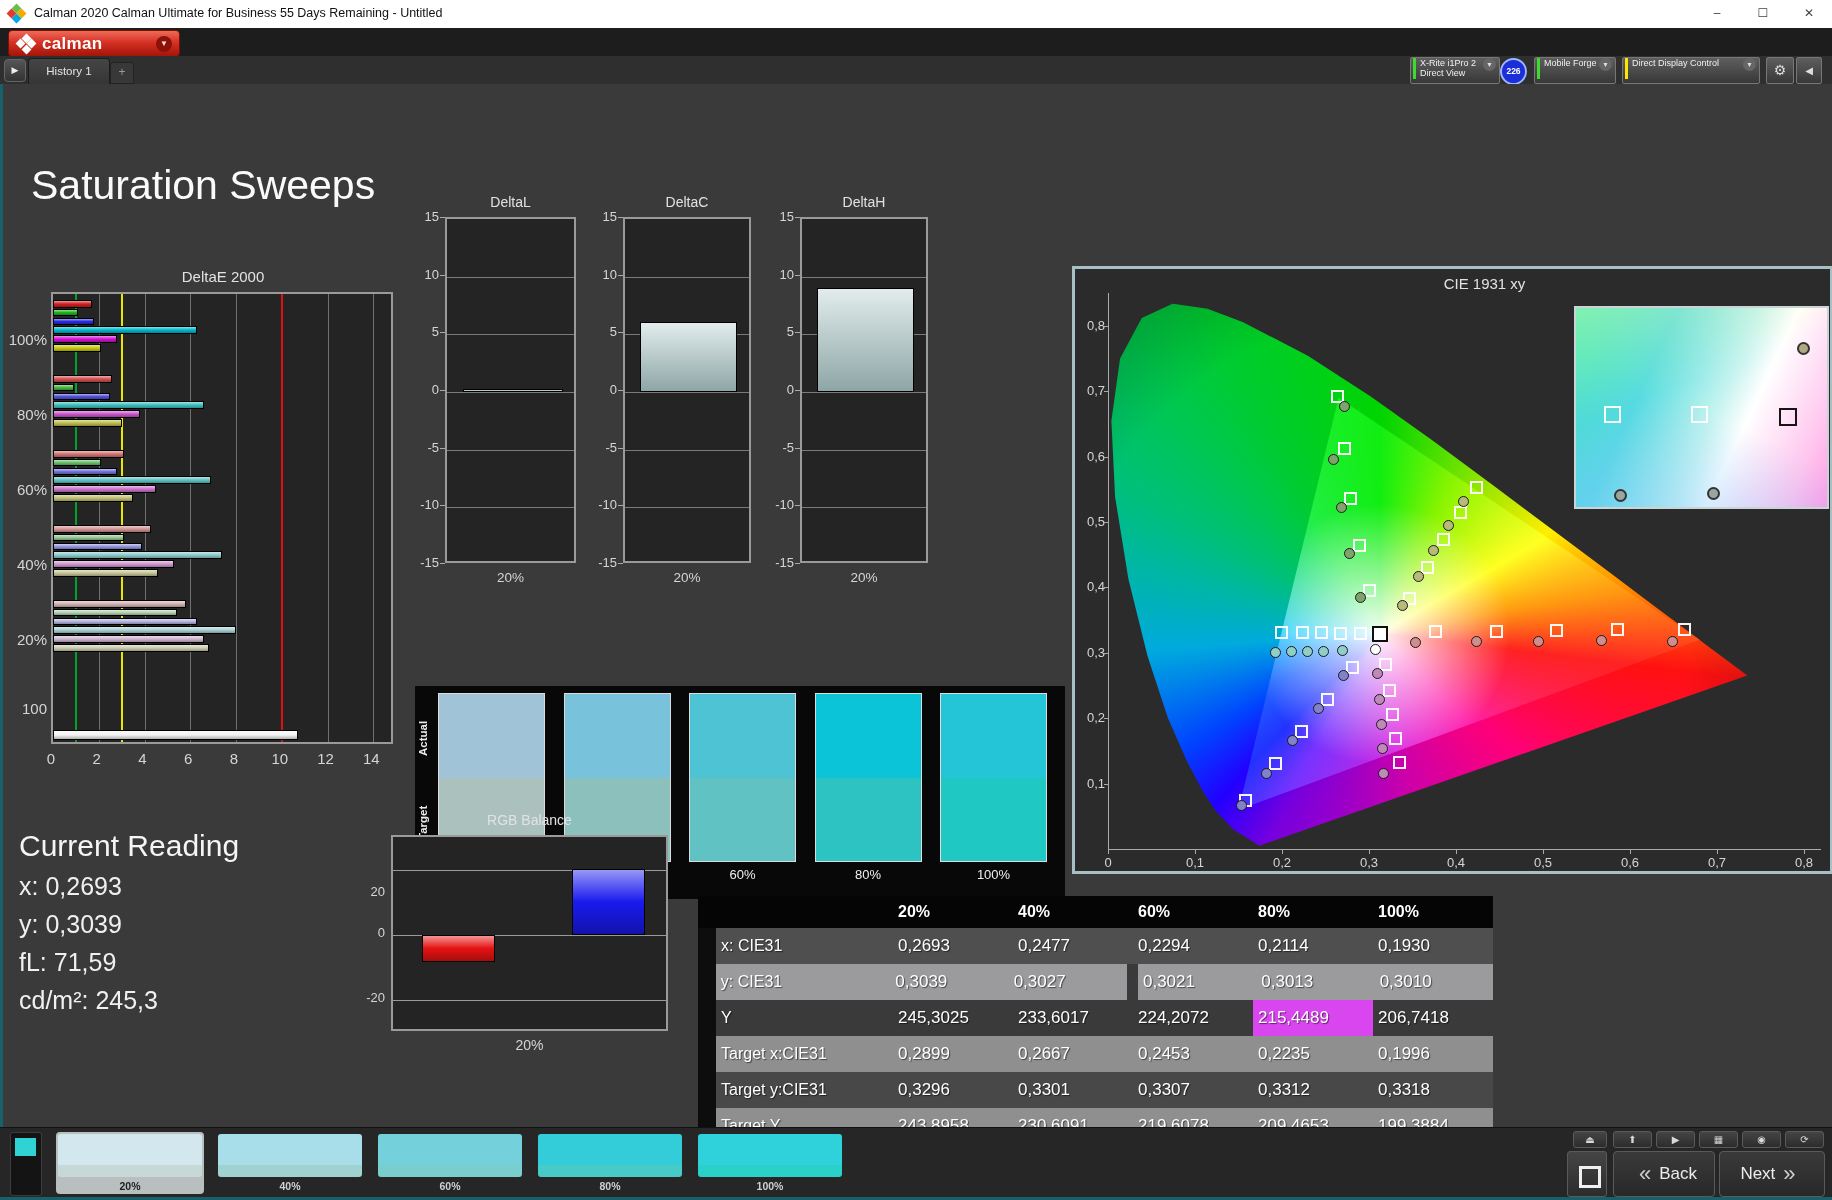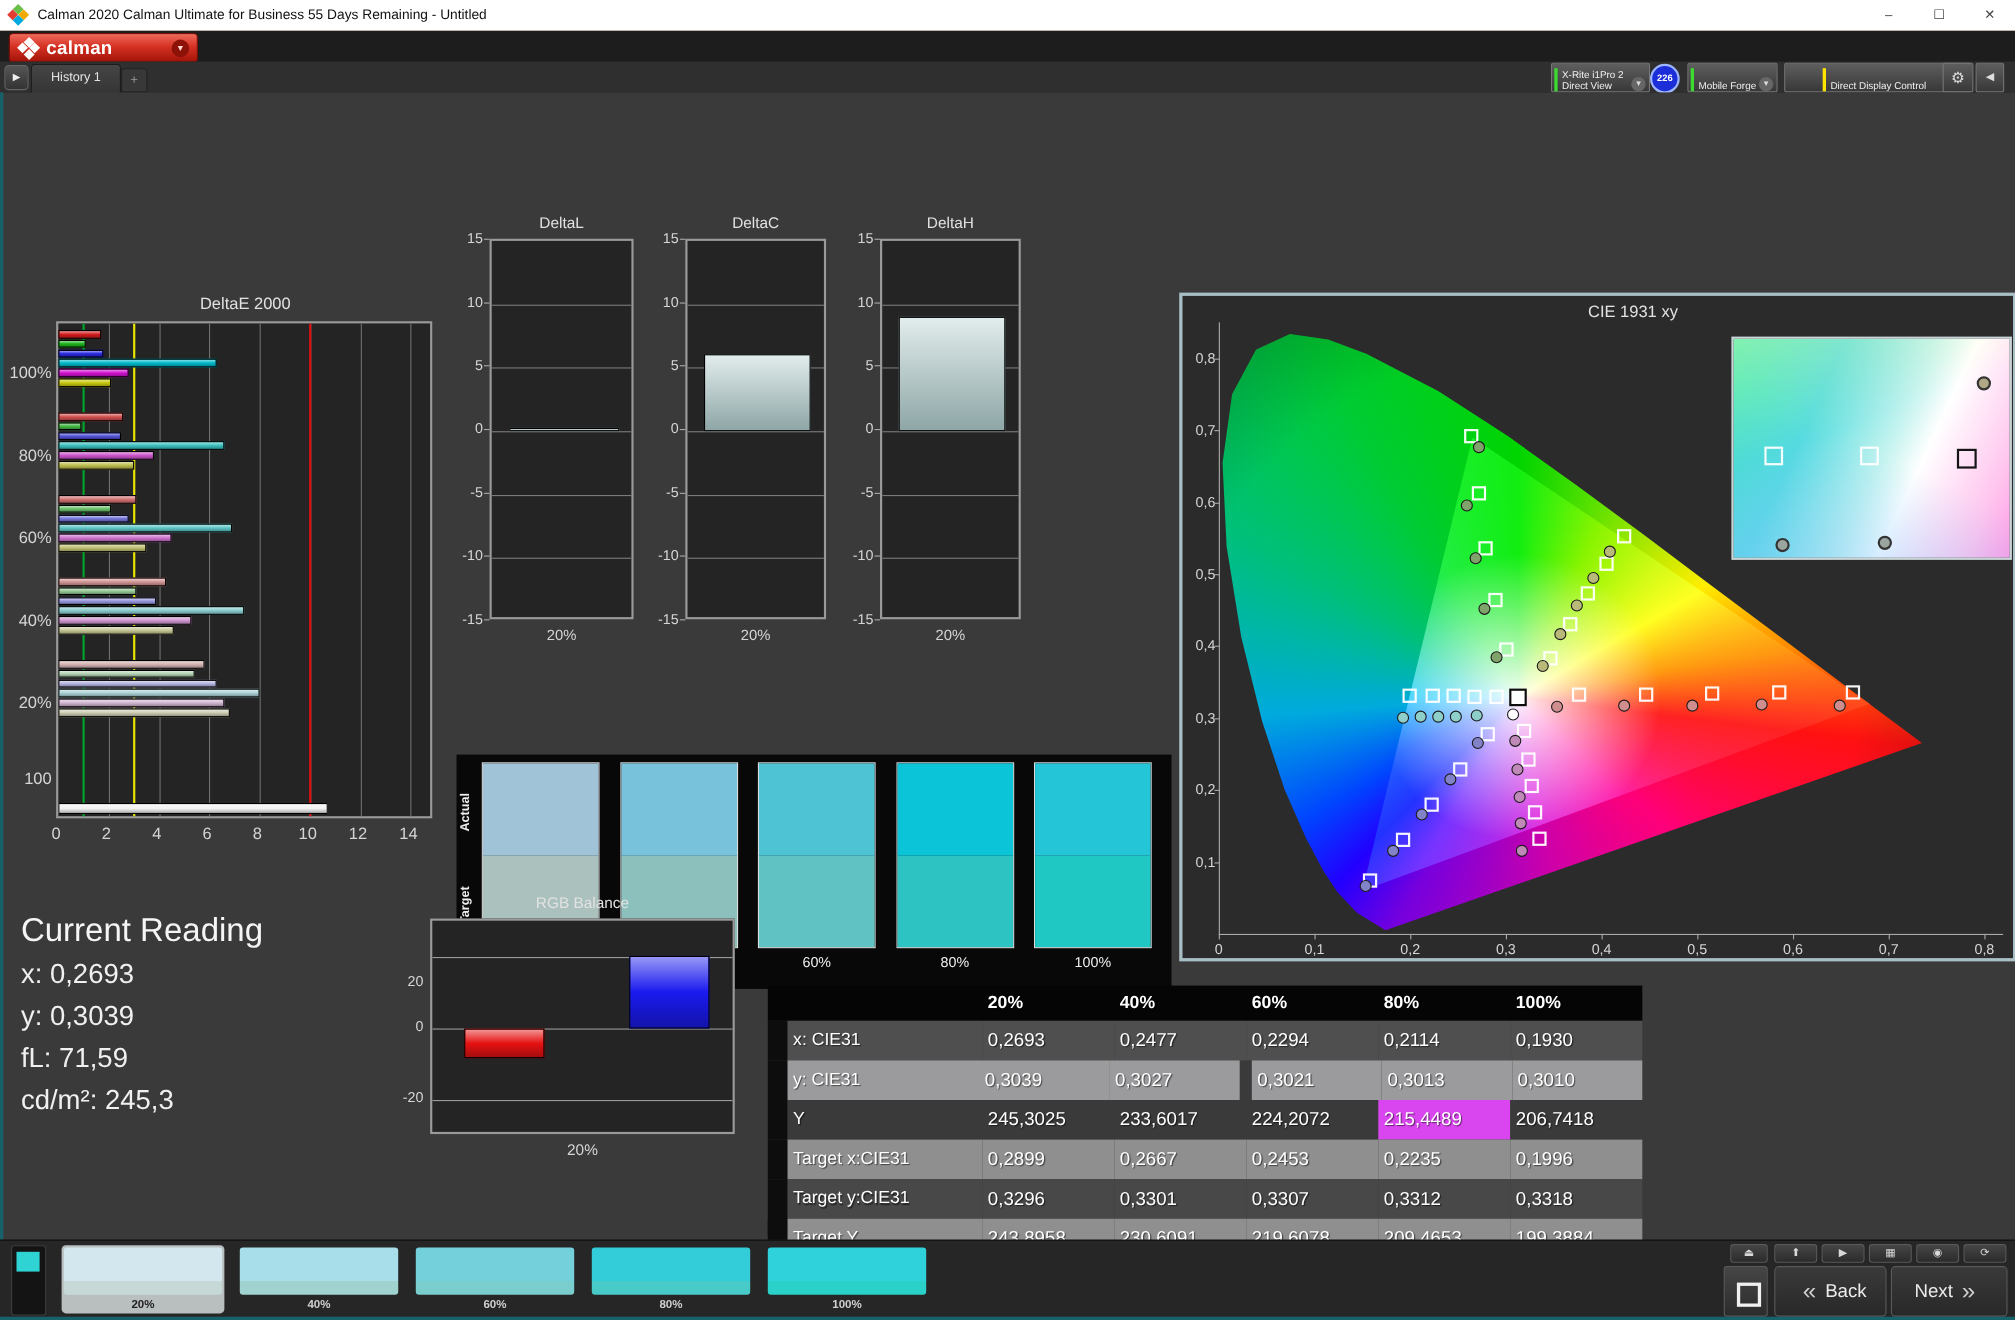--- a/index.html
+++ b/index.html
@@ -32,21 +32,21 @@
   #tabbar{left:0;top:56px;width:1832px;height:28px;background:#2f2f2f;border-bottom:1px solid #181818;}
   #tab-nav{left:4px;top:3px;width:20px;height:21px;background:linear-gradient(#555,#333);
       border:1px solid #666;border-radius:4px;color:#eee;font-size:9px;text-align:center;line-height:21px;}
   #tab-history{left:28px;top:2px;width:80px;height:26px;background:linear-gradient(#454545,#353535);
       border:1px solid #1c1c1c;border-bottom:none;border-radius:4px 4px 0 0;color:#e3e3e3;
       font-size:11.5px;text-align:center;line-height:25px;}
   #tab-add{left:110px;top:6px;width:22px;height:20px;background:#383838;border:1px solid #222;
       border-radius:3px 3px 0 0;color:#999;font-size:12px;text-align:center;line-height:19px;}
 
   .meter{top:1px;height:25px;background:linear-gradient(#5e5e5e,#383838);border:1px solid #777;
-      border-radius:2px;display:flex;align-items:flex-end;}
+      border-radius:2px;display:flex;align-items:flex-start;}
   .meter .bar{width:3px;height:21px;margin:0 4px 0 2px;}
   .meter .mtext{color:#f0f0f0;font-size:9px;line-height:10px;white-space:nowrap;}
   .meter .chev{margin-left:auto;margin-right:3px;width:13px;height:13px;border-radius:50%;
       background:#666;color:#ddd;font-size:7px;text-align:center;line-height:13px;}
   #meter-badge{left:1500px;top:2px;width:23px;height:23px;border-radius:50%;background:#1b2ed8;
       border:2px solid #9db6ff;color:#fff;font-size:8.5px;font-weight:bold;text-align:center;line-height:23px;}
   .sqbtn{top:1px;height:25px;background:linear-gradient(#5e5e5e,#383838);border:1px solid #777;
       border-radius:2px;color:#ddd;text-align:center;}
 
   
@@ -151,30 +151,31 @@
       <span>X-Rite i1Pro 2</span><br><span>Direct View</span>
     </span>
     <span class="chev">▼</span>
   </div>
   <div class="abs" id="meter-badge">226</div>
   <div class="abs meter" style="left:1534px;width:80px;">
     <span class="bar" style="background:#3ddb30;"></span>
     <span class="mtext">Mobile Forge</span>
     <span class="chev">▼</span>
   </div>
-  <div class="abs meter" style="left:1622px;width:136px;padding-left:32px;">
+  <div class="abs meter" style="left:1622px;width:136px;">
     <span class="bar" style="background:#ffe400;"></span>
     <span class="mtext">Direct Display Control</span>
     <span class="chev">▼</span>
   </div>
   <div class="abs sqbtn" style="left:1766px;width:26px;font-size:14px;line-height:25px;"><span>⚙</span></div>
   <div class="abs sqbtn" style="left:1796px;width:24px;font-size:10px;line-height:25px;"><span>◀</span></div>
 </div>
 
 <div class="abs" id="main">
+  <div class="abs" id="page-title">Saturation Sweeps</div>
 
   <div class="abs chart-title" style="left:44px;top:184px;width:352px;">DeltaE 2000</div>
   <div class="abs plot" id="deltae-plot" style="left:48px;top:208px;width:342px;height:452px;">
       <div class="vline" style="left: 45.7525px; top: 0px; width: 1px; height: 452px;"></div>
       <div class="vline" style="left: 91.505px; top: 0px; width: 1px; height: 452px;"></div>
       <div class="vline" style="left: 137.258px; top: 0px; width: 1px; height: 452px;"></div>
       <div class="vline" style="left: 183.01px; top: 0px; width: 1px; height: 452px;"></div>
       <div class="vline" style="left: 228.763px; top: 0px; width: 1px; height: 452px;"></div>
       <div class="vline" style="left: 274.515px; top: 0px; width: 1px; height: 452px;"></div>
       <div class="vline" style="left: 320.268px; top: 0px; width: 1px; height: 452px;"></div>

